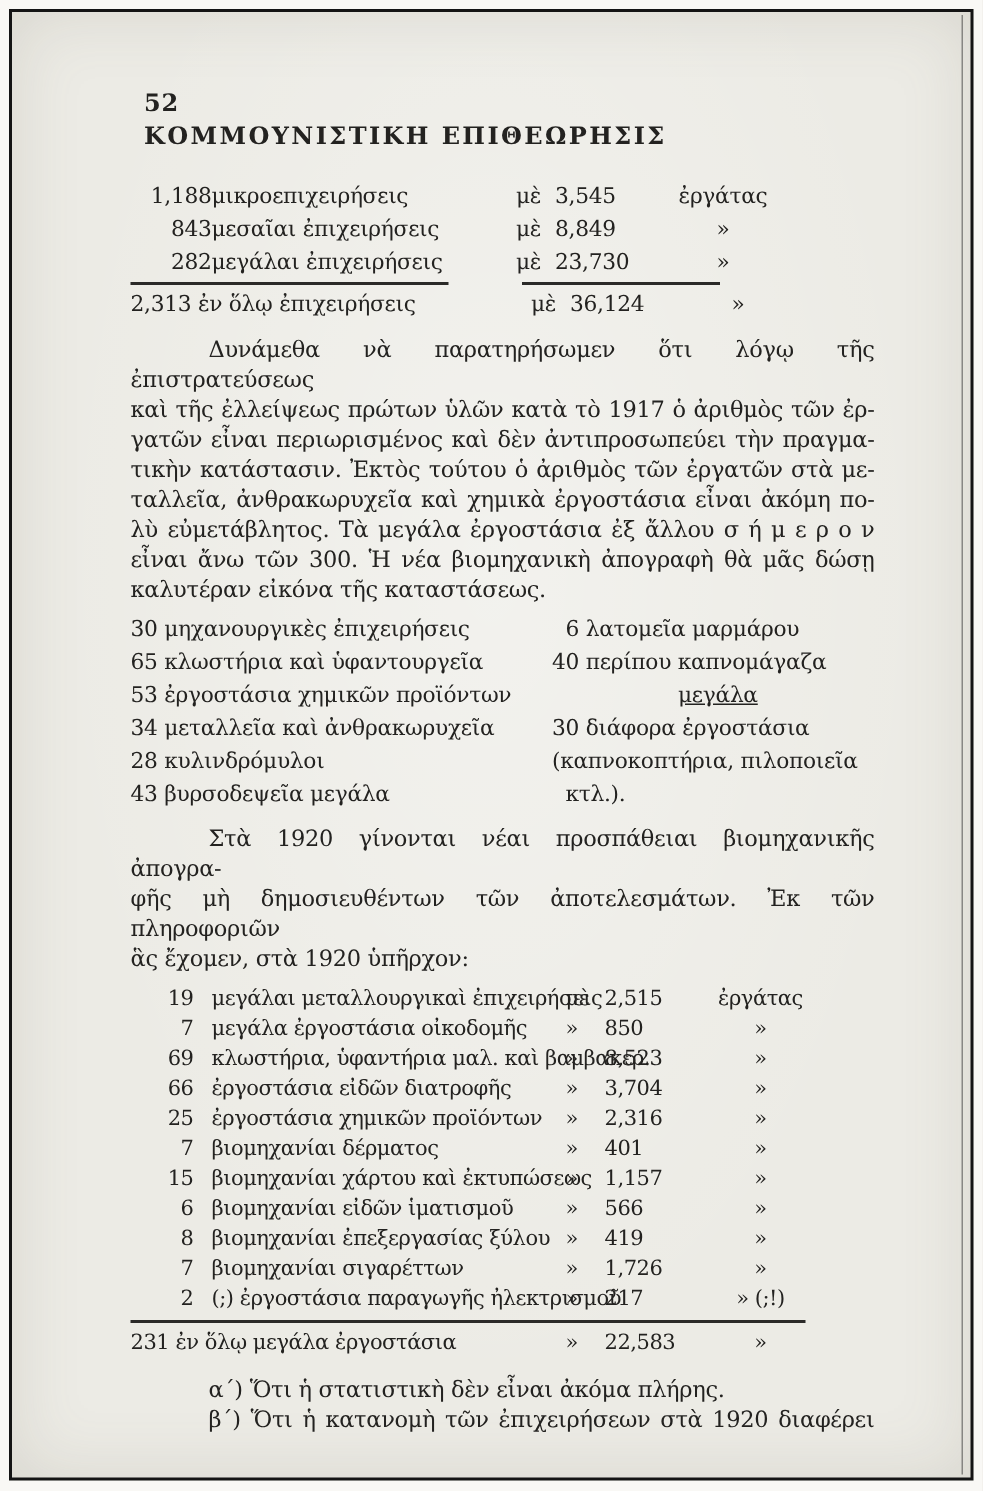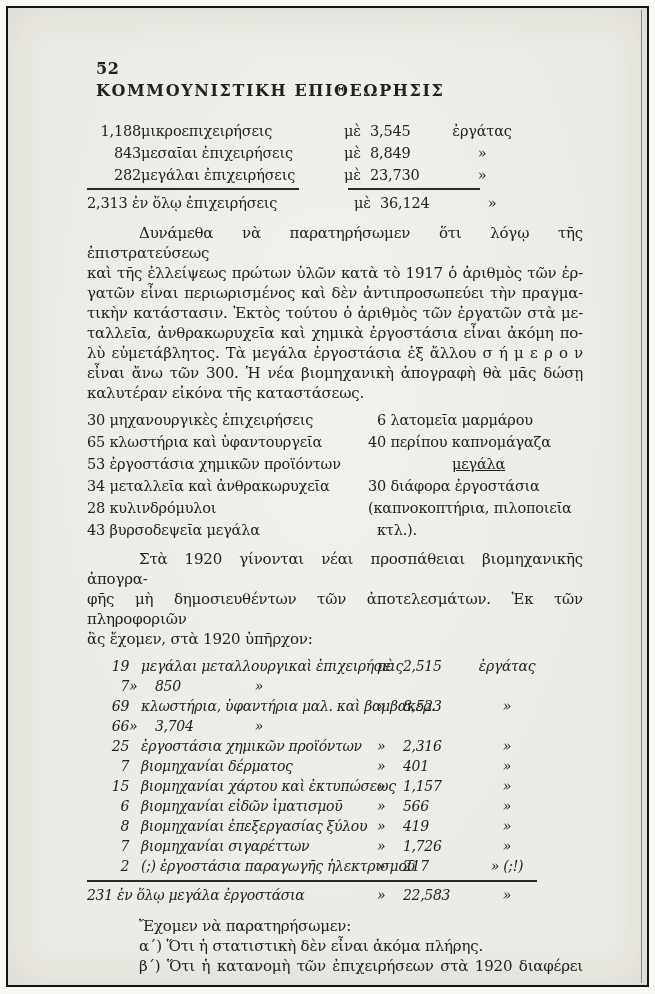--- a/index.html
+++ b/index.html
@@ -64,21 +64,21 @@
 
   
   .cols { margin-top:6px; line-height:22px; font-size:14.5px; }
   .crow { display:flex; }
   .crow .cl { width:281px; }
   .crow .cr { flex:1; }
   .cr.pad-s { padding-left:9px; }
   .cr.pad-l { padding-left:84px;text-decoration:underline; }
 
   
-  .t2 { margin-top:7px; line-height:20px; font-size:14px; letter-spacing:-0.3px;font-style:italic; }
+  .t2 { margin-top:7px; line-height:20px; font-size:14px; letter-spacing:-0.3px; }
   .t2 .c-count { width:42px; }
   .t2 .c-label { width:236px; padding-left:12px; overflow:visible; }
   .t2 .c-prefix{ width:26px; }
   .t2 .c-num   { width:56px; }
   .t2 .c-suffix{ width:96px; white-space:nowrap; }
   .t2-rule { width:450px; border-top:2px solid #2b2a28; margin-top:4px; margin-bottom:3px; }
   .t2 .total-left { width:290px; }
 
   
   .closing { margin-top:11px; line-height:20px; }
@@ -179,33 +179,35 @@
     <div class="t2">
       <div class="trow">
         <span class="c-count">19</span>
         <span class="c-label">μεγάλαι μεταλλουργικαὶ ἐπιχειρήσεις</span>
         <span class="c-prefix">μὲ</span>
         <span class="c-num">2,515</span>
         <span class="c-suffix">ἐργάτας</span>
       </div>
       <div class="trow">
         <span class="c-count">7</span>
+        <span class="c-label">μεγάλα ἐργοστάσια οἰκοδομῆς</span>
         <span class="c-prefix">»</span>
         <span class="c-num">850</span>
         <span class="c-suffix">»</span>
       </div>
       <div class="trow">
         <span class="c-count">69</span>
         <span class="c-label">κλωστήρια, ὑφαντήρια μαλ. καὶ βαμβακερ.</span>
         <span class="c-prefix">»</span>
         <span class="c-num">8,523</span>
         <span class="c-suffix">»</span>
       </div>
       <div class="trow">
         <span class="c-count">66</span>
+        <span class="c-label">ἐργοστάσια εἰδῶν διατροφῆς</span>
         <span class="c-prefix">»</span>
         <span class="c-num">3,704</span>
         <span class="c-suffix">»</span>
       </div>
       <div class="trow">
         <span class="c-count">25</span>
         <span class="c-label">ἐργοστάσια χημικῶν προϊόντων</span>
         <span class="c-prefix">»</span>
         <span class="c-num">2,316</span>
         <span class="c-suffix">»</span>
@@ -255,20 +257,19 @@
       <div class="t2-rule"></div>
       <div class="trow">
         <span class="total-left"><span>231</span>&nbsp;<span>ἐν ὅλῳ μεγάλα ἐργοστάσια</span></span>
         <span class="c-prefix">»</span>
         <span class="c-num">22,583</span>
         <span class="c-suffix">»</span>
       </div>
     </div>
 
     <div class="closing">
-      <div class="ind">Ἔχομεν νὰ παρατηρήσωμεν:</div>
       <div class="ind">α´) Ὅτι ἡ στατιστικὴ δὲν εἶναι ἀκόμα πλήρης.</div>
       <div class="jline ind">β´) Ὅτι ἡ κατανομὴ τῶν ἐπιχειρήσεων στὰ 1920 διαφέρει</div>
 
     </div>
 
   </div>
 </div>
 
 </body></html>

